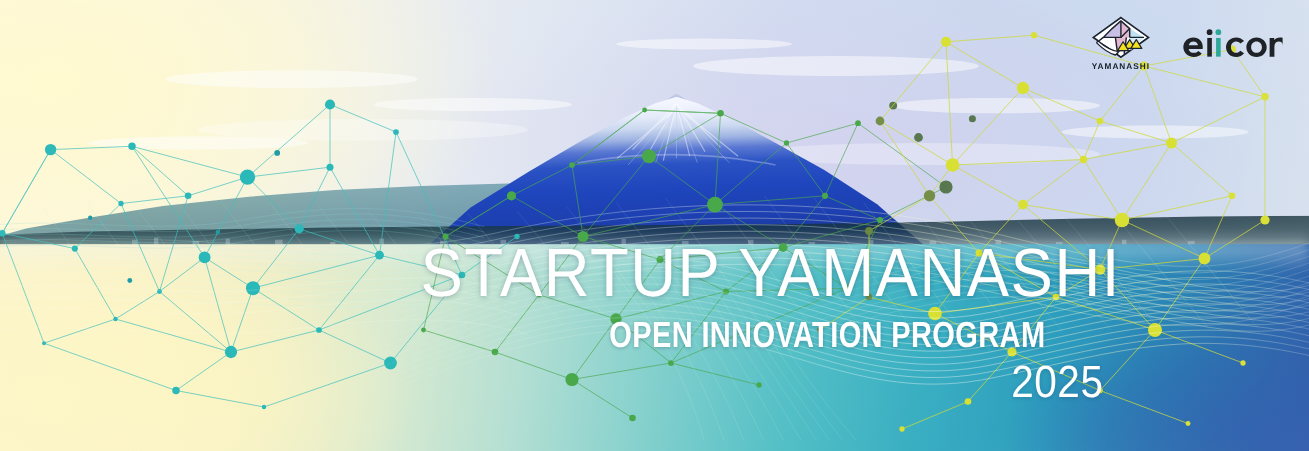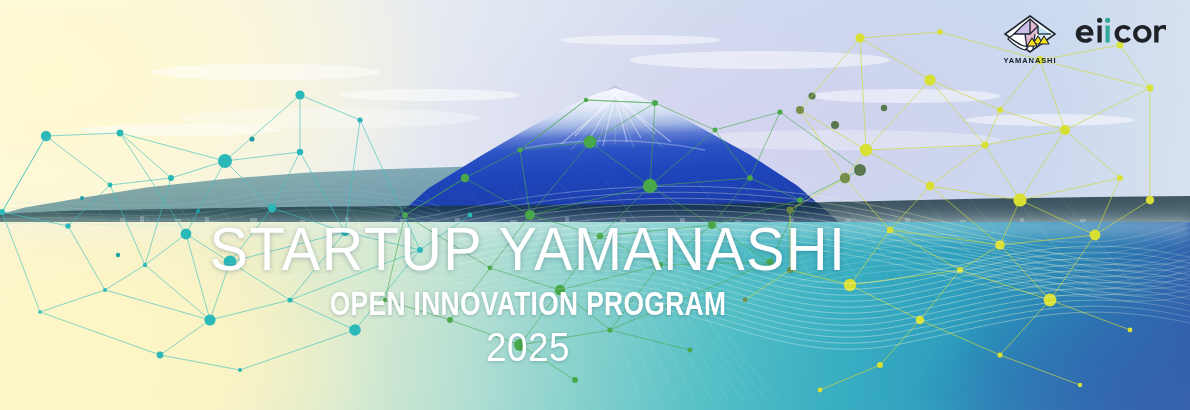--- a/index.html
+++ b/index.html
@@ -136,21 +136,21 @@
   .meshwrap{ position:absolute; inset:0; pointer-events:none; }
   .meshwrap svg{ width:100%; height:100%; display:block; }
 
   
   .netwrap{ position:absolute; inset:0; pointer-events:none; }
   .netwrap svg{ width:100%; height:100%; display:block; }
 
   
   #text-block{
     position:absolute; left:0; top:218px; width:1056px;
-    text-align:center;
+    text-align:right;
     pointer-events:none;
   }
   #headline{
     display:block;
     font-family:"Liberation Sans", sans-serif;
     font-weight:400;
     font-size:62px;
     line-height:62px;
     letter-spacing:1.5px;
     color:#ffffff;
@@ -181,21 +181,21 @@
     letter-spacing:0.5px;
     color:#ffffff;
     transform:scaleX(0.90);
     transform-origin:center;
     text-shadow:0 1px 4px rgba(20,50,80,0.25);
   }
 
   
   #logos{
     position:absolute; right:24px; top:14px;
-    display:flex; align-items:flex-start; gap:17px;
+    display:flex; align-items:flex-end; gap:28px;
   }
   #yamanashi-logo{ display:flex; flex-direction:column; align-items:center; }
   #yamanashi-logo svg{ display:block; }
   #yamanashi-wordmark{
     font-family:"Liberation Sans", sans-serif;
     font-size:7.5px;
     font-weight:700;
     letter-spacing:0.9px;
     color:#17202b;
     margin-top:2px;

